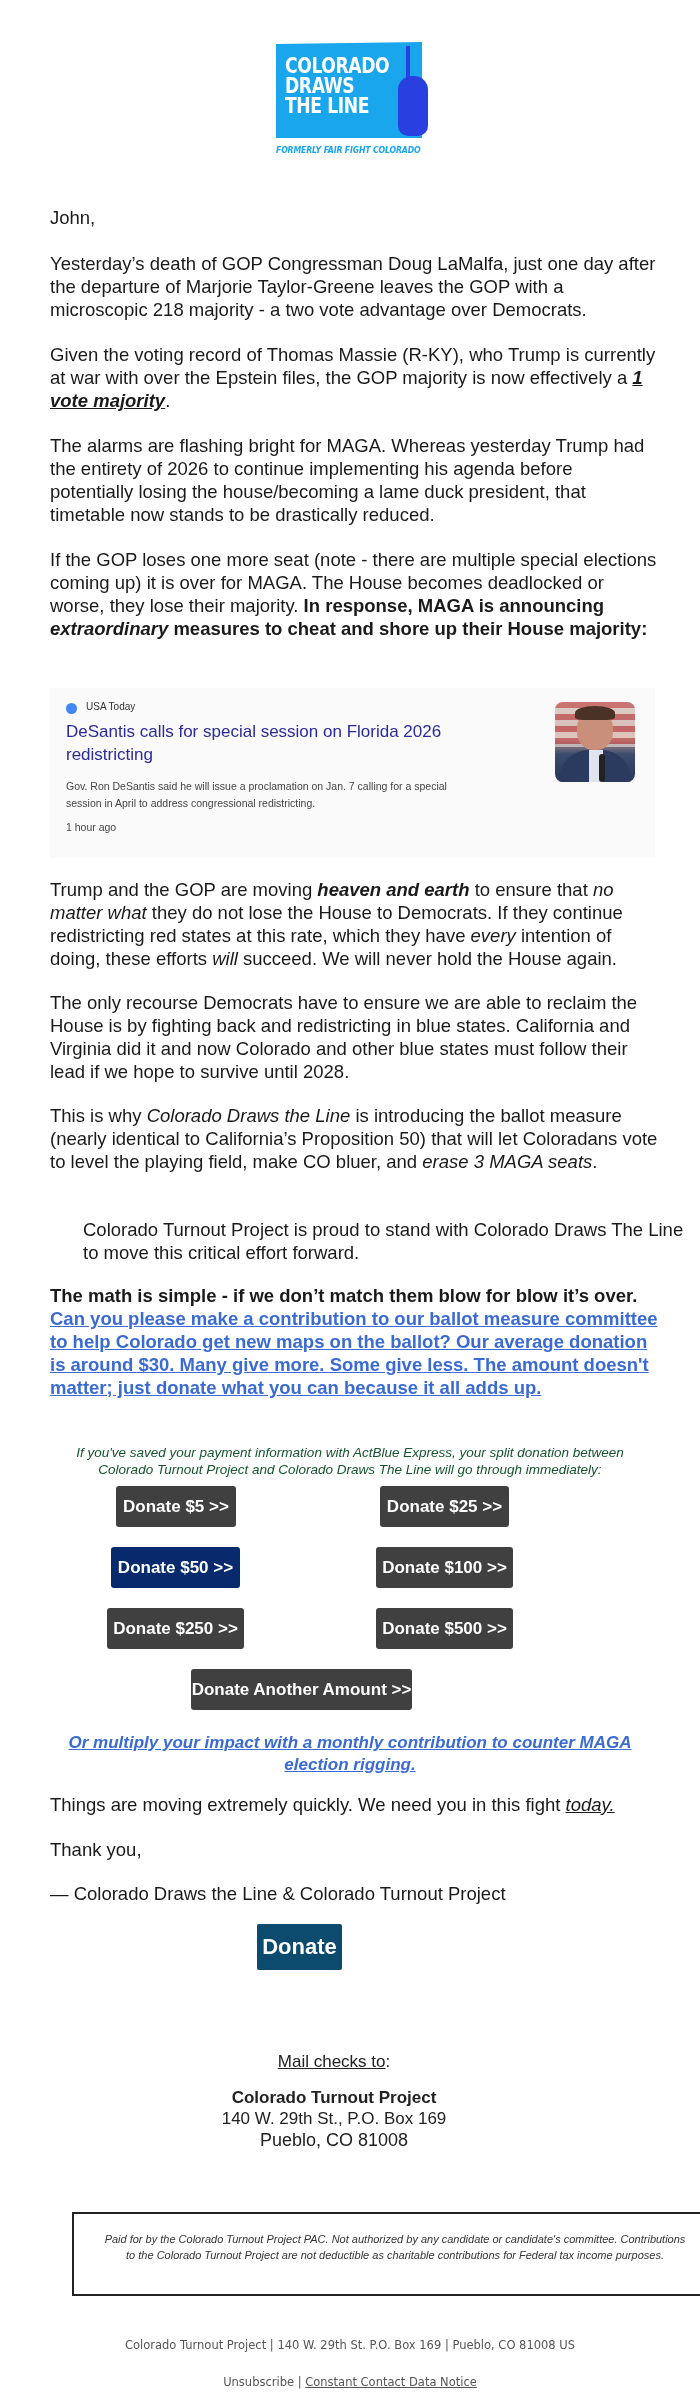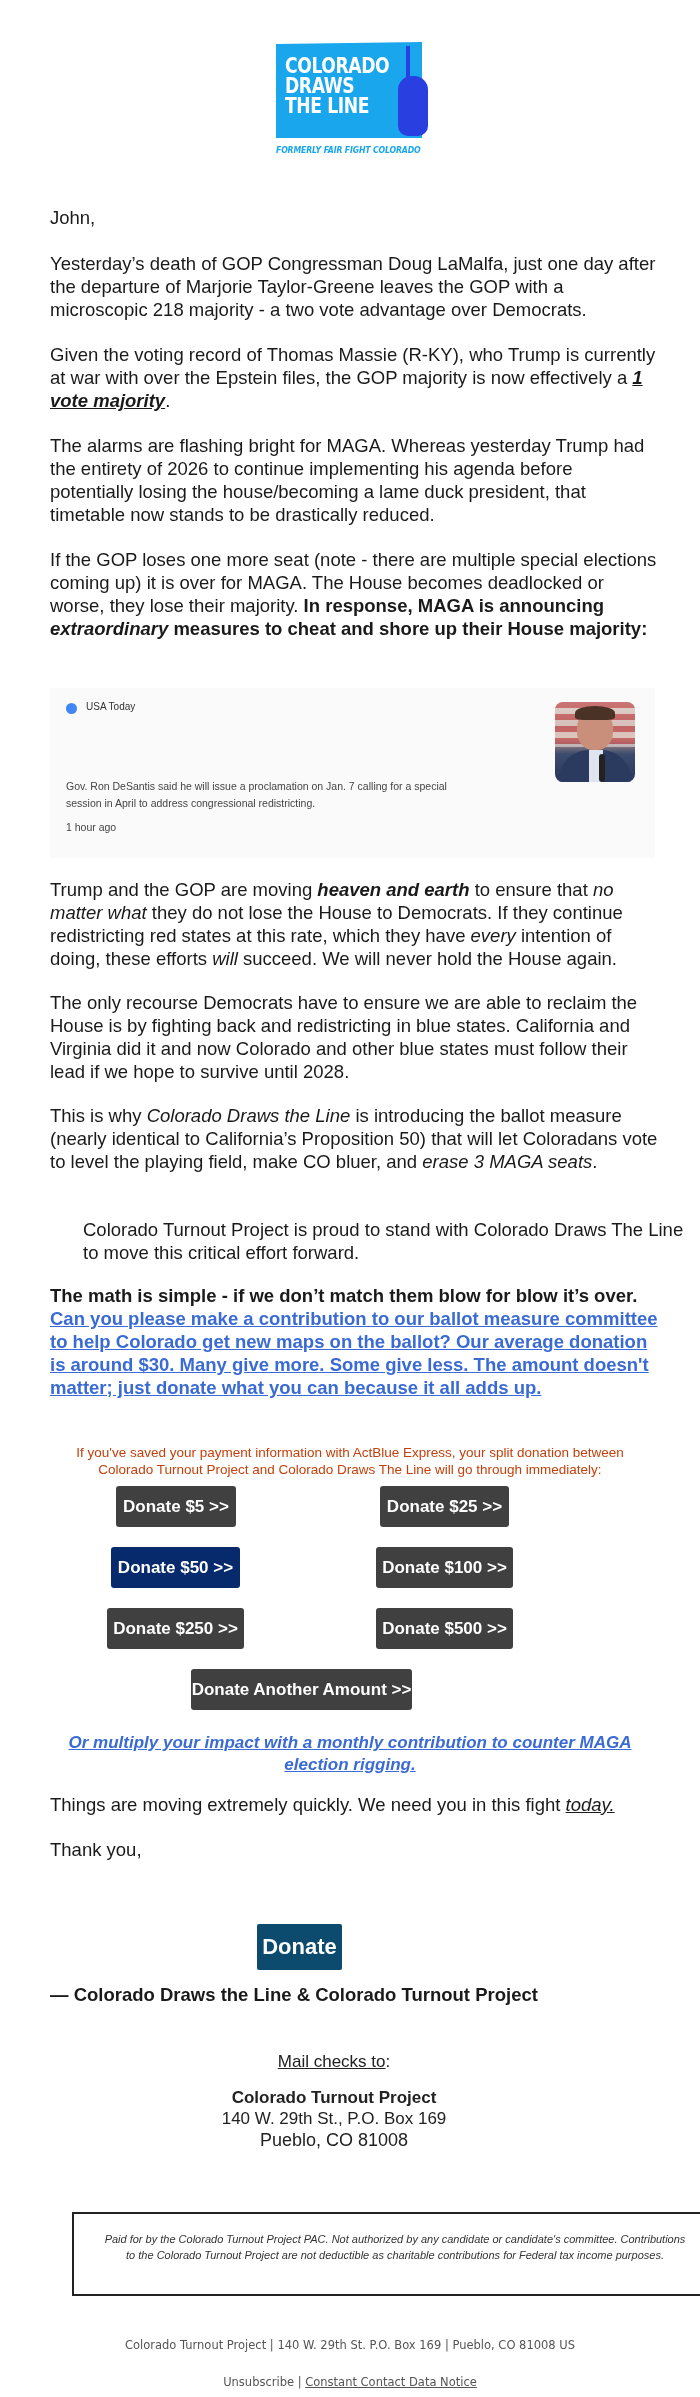--- a/index.html
+++ b/index.html
@@ -101,21 +101,21 @@
     position: absolute; left: 34px; top: 48px; width: 14px; height: 32px; background: #dfe4ef;
   }
   .thumb-mic {
     position: absolute; left: 44px; top: 52px; width: 6px; height: 28px; background: #222;
     border-radius: 3px;
   }
 
   
   .note {
     position: absolute; left: 50px; width: 600px; text-align: center;
-    font-size: 13.5px; line-height: 17px; color: #c2410c;
+    font-size: 13.5px; line-height: 17px; font-style: italic; color: #14532d;
   }
   .btn {
     position: absolute; display: block; text-align: center; color: #ffffff;
     font-weight: bold; font-size: 17px; border-radius: 3px; text-decoration: none;
     height: 41px; line-height: 41px;
   }
   .btn.red { background: #404040; }
   .btn.navy { background: #062a6b; }
 
   .monthly {
@@ -172,20 +172,21 @@
 
   <p class="body abs" style="top:434px;">The alarms are flashing bright for MAGA. Whereas yesterday Trump had the entirety of 2026 to continue implementing his agenda before potentially losing the house/becoming a lame duck president, that timetable now stands to be drastically reduced.</p>
 
   <p class="body abs" style="top:548px;">
     <span>If the GOP loses one more seat (note - there are multiple special elections coming up) it is over for MAGA. The House becomes deadlocked or worse, they lose their majority. </span><b><span>In response, MAGA is announcing </span><i>extraordinary</i><span> measures to cheat and shore up their House majority:</span></b>
   </p>
 
   <div class="news-card">
     <div class="news-dot"></div>
     <div class="news-source">USA Today</div>
+    <div class="news-title">DeSantis calls for special session on Florida 2026 redistricting</div>
     <div class="news-desc">Gov. Ron DeSantis said he will issue a proclamation on Jan. 7 calling for a special session in April to address congressional redistricting.</div>
     <div class="news-time">1 hour ago</div>
     <div class="news-thumb">
       <div class="thumb-flag"></div>
       <div class="thumb-suit"></div>
       <div class="thumb-shirt"></div>
       <div class="thumb-face"></div>
       <div class="thumb-hair"></div>
       <div class="thumb-mic"></div>
     </div>
@@ -220,21 +221,21 @@
   <p class="monthly" style="top:1732px;">
     <a class="link">Or multiply your impact with a monthly contribution to counter MAGA election rigging.</a>
   </p>
 
   <p class="body abs" style="top:1793px;">
     <span>Things are moving extremely quickly. We need you in this fight </span><i><u>today.</u></i>
   </p>
 
   <p class="body abs" style="top:1838px;">Thank you,</p>
 
-  <p class="body abs" style="top:1983px; font-weight:bold;">— Colorado Draws the Line &amp; Colorado Turnout Project</p>
+  <p class="body abs" style="top:1882px; font-weight:normal;">— Colorado Draws the Line &amp; Colorado Turnout Project</p>
 
   <a class="big-donate">Donate</a>
 
   <p class="center" style="top:2052px; font-size:17px; color:#222;">
     <u>Mail checks to</u><span>:</span>
   </p>
   <p class="center" style="top:2088px; font-size:17px; font-weight:bold; color:#222;">Colorado Turnout Project</p>
   <p class="center" style="top:2109px; font-size:17px; color:#222;">140 W. 29th St., P.O. Box 169</p>
   <p class="center" style="top:2130px; font-size:18px; color:#222;">Pueblo, CO 81008</p>
 

